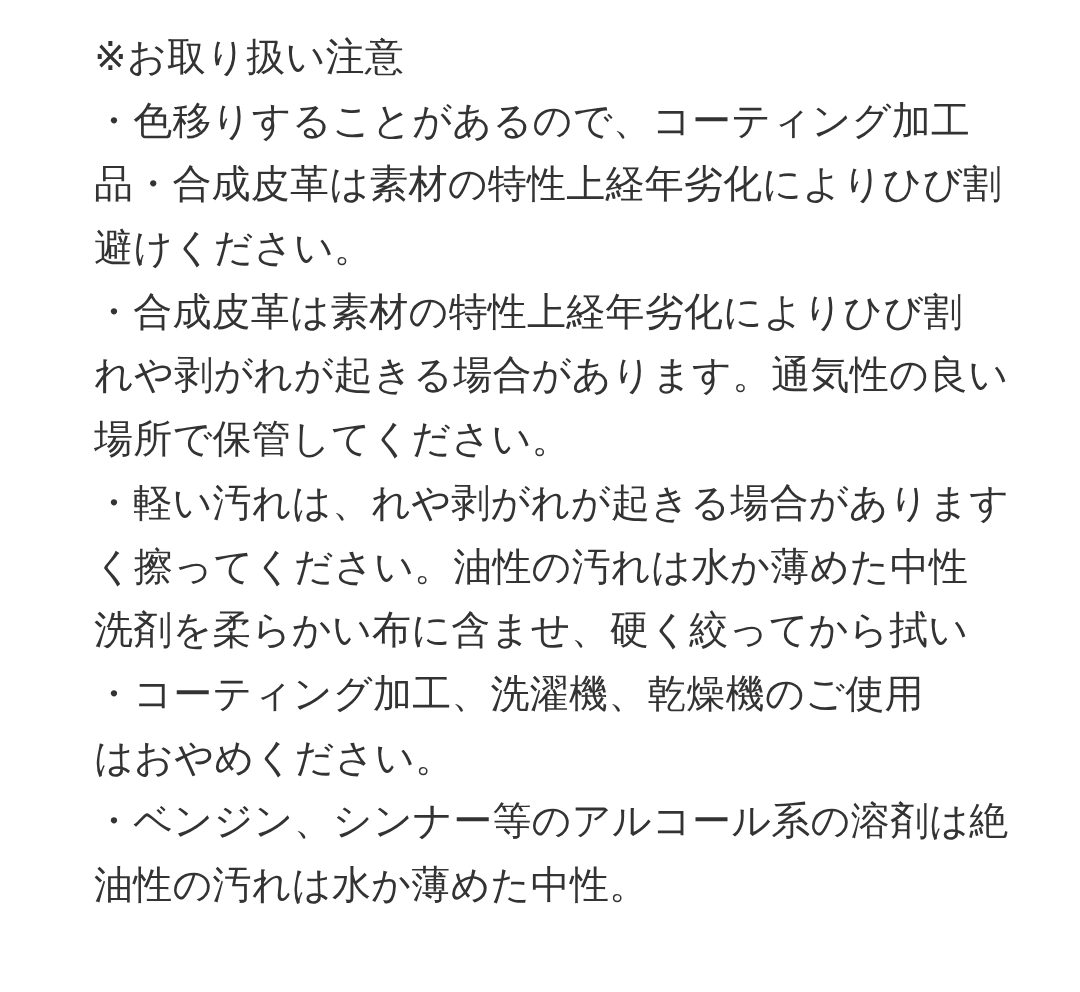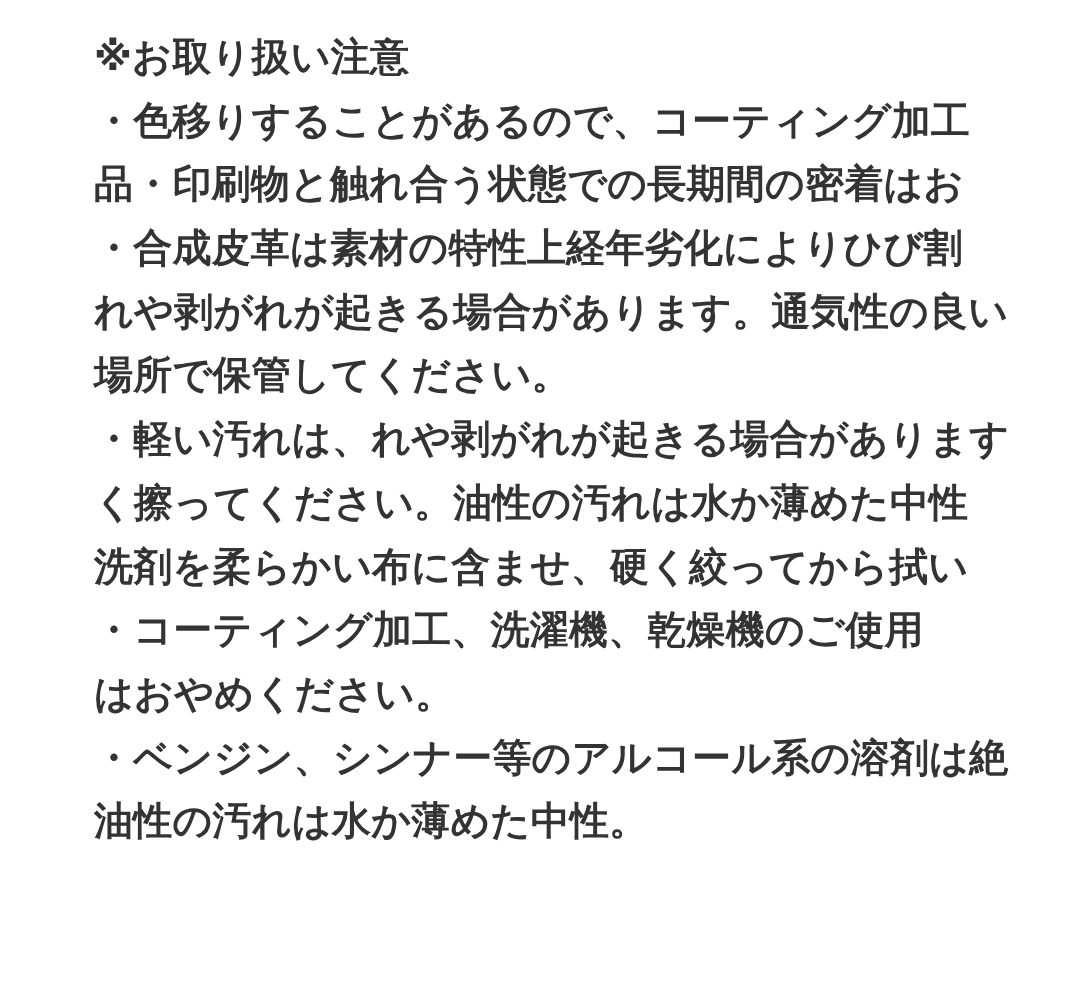--- a/index.html
+++ b/index.html
@@ -16,36 +16,37 @@
     width: 1080px;
     height: 992px;
     background: #ffffff;
     padding: 25px 0 0 94px;
   }
   .text-block {
     color: #333333;
     font-size: 39px;
     line-height: 63.7px;
     letter-spacing: 0.2px;
-    font-weight: 700;
+    font-weight: 400;
     -webkit-font-smoothing: antialiased;
   }
   .line {
     height: 63.7px;
     white-space: nowrap;
   }
 </style>
 </head>
 <body>
 
 <div class="page">
   <div class="text-block">
     <div class="line">※お取り扱い注意</div>
     <div class="line">・色移りすることがあるので、コーティング加工</div>
-    <div class="line">品・印刷物と触れ合う状態での長期間の密着はお</div>
+    <div class="line">品・合成皮革は素材の特性上経年劣化によりひび割</div>
+    <div class="line">避けください。</div>
     <div class="line">・合成皮革は素材の特性上経年劣化によりひび割</div>
     <div class="line">れや剥がれが起きる場合があります。通気性の良い</div>
     <div class="line">場所で保管してください。</div>
     <div class="line">・軽い汚れは、れや剥がれが起きる場合があります</div>
     <div class="line">く擦ってください。油性の汚れは水か薄めた中性</div>
     <div class="line">洗剤を柔らかい布に含ませ、硬く絞ってから拭い</div>
     <div class="line">・コーティング加工、洗濯機、乾燥機のご使用</div>
     <div class="line">はおやめください。</div>
     <div class="line">・ベンジン、シンナー等のアルコール系の溶剤は絶</div>
     <div class="line">油性の汚れは水か薄めた中性。</div>

